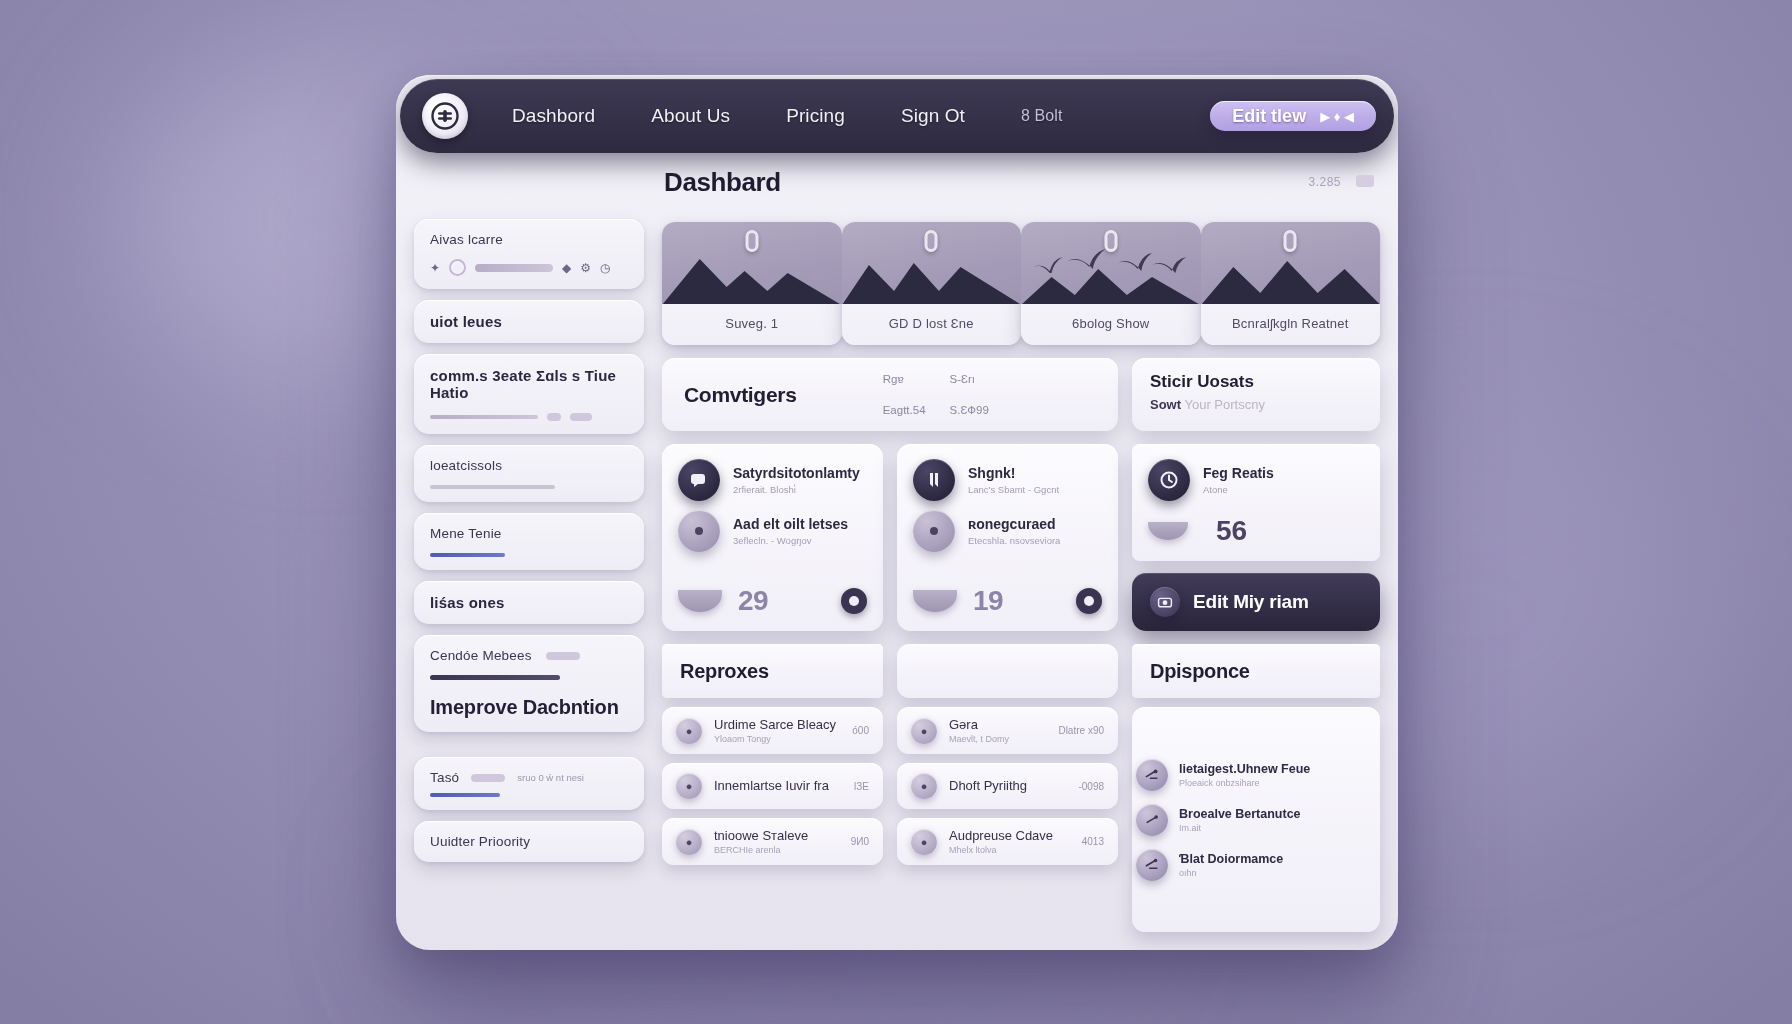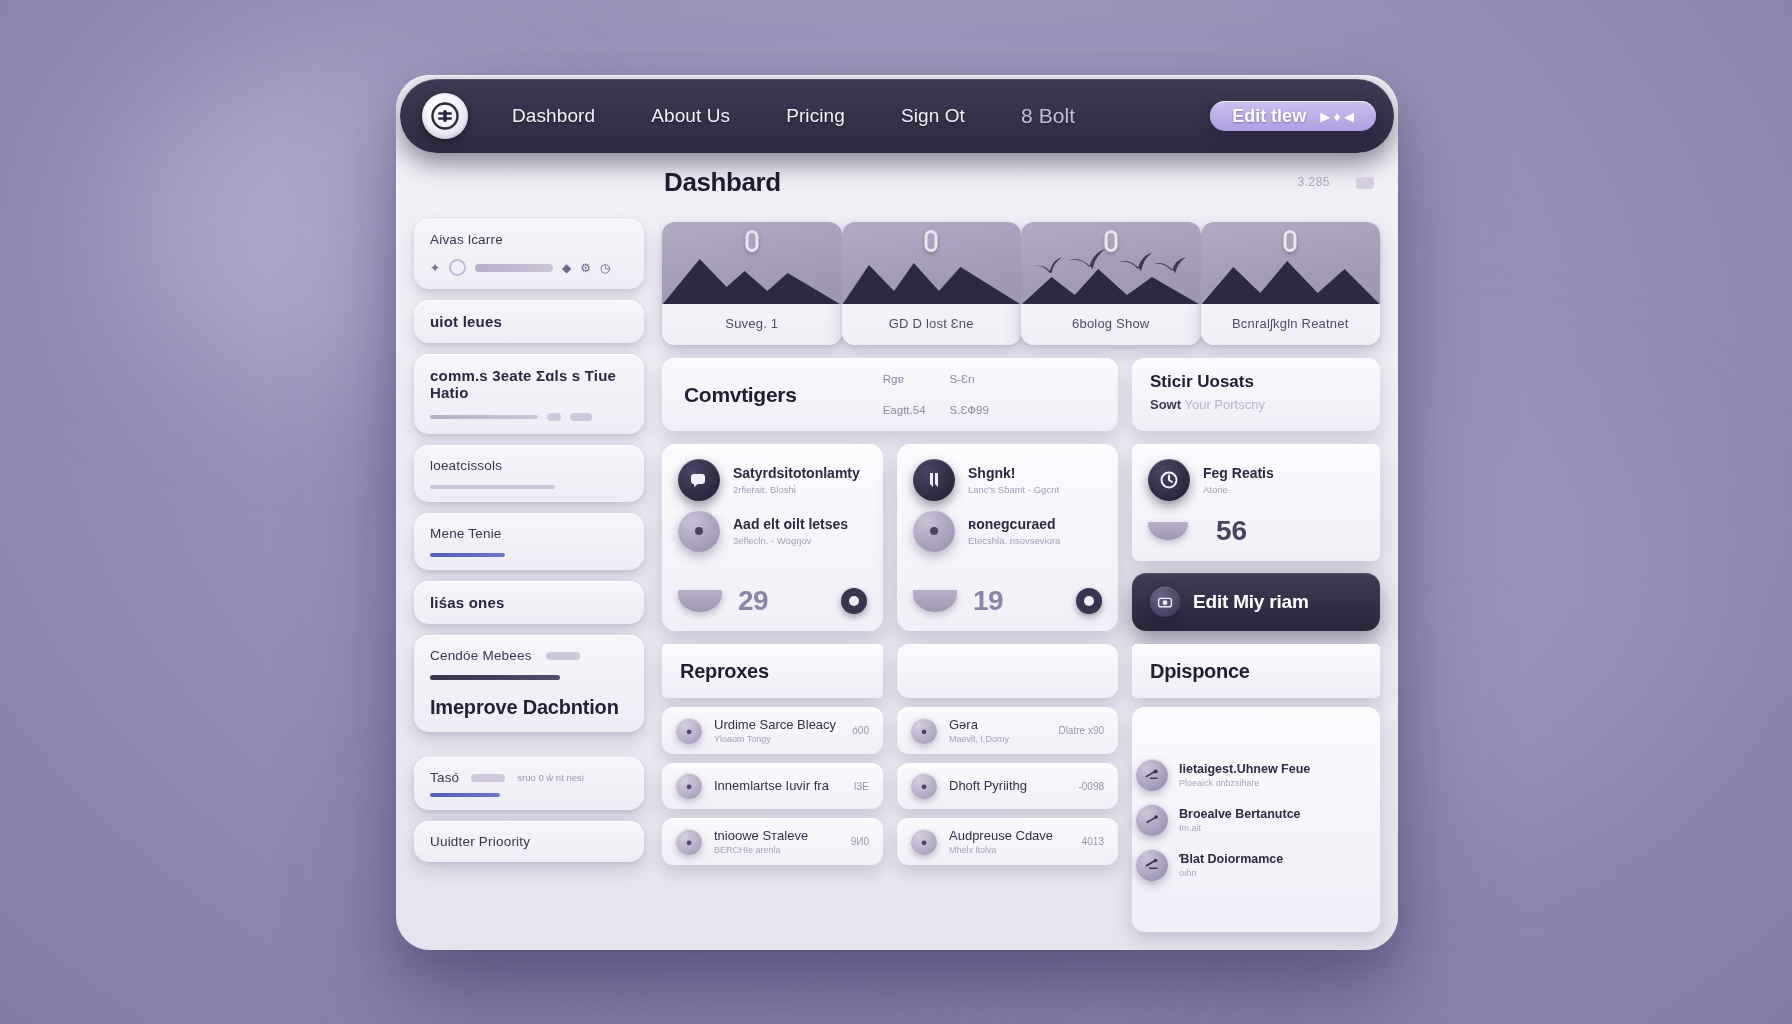--- a/index.html
+++ b/index.html
@@ -67,21 +67,21 @@
     font-size: 19px;
     letter-spacing: 0.1px;
     text-shadow: 0 1px 2px rgba(0,0,0,0.45);
     padding: 6px 0;
     margin-right: 56px;
     white-space: nowrap;
     cursor: pointer;
   }
   .nav-link.muted {
     color: #c4bfd6;
-    font-size: 21px;
+    font-size: 16px;
     margin-right: 26px;
   }
   .nav-cta {
     flex: 0 0 auto;
     display: flex; align-items: center; gap: 14px;
     height: 30px;
     padding: 0 22px;
     border-radius: 21px;
     background: linear-gradient(180deg, #cdc0f2 0%, #bdaee9 50%, #b0a0e2 100%);
     box-shadow: 0 5px 14px rgba(30,22,60,0.45), inset 0 1px 0 rgba(255,255,255,0.75);
@@ -152,21 +152,21 @@
     min-width: 0;
   }
   .main-head {
     display: flex; align-items: flex-start; justify-content: space-between;
     padding: 0 6px 0 2px;
     height: 42px;
   }
   .page-title {
     font-size: 26px; font-weight: bold; color: #1f1b30; letter-spacing: -0.4px;
   }
-  .head-right { display: flex; align-items: flex-end; gap: 26px; padding-top: 8px; }
+  .head-right { display: flex; align-items: flex-start; gap: 15px; padding-top: 8px; }
   .head-count { font-size: 12px; color: #a9a2bb; letter-spacing: 0.5px; }
   .head-sq { width: 18px; height: 12px; border-radius: 3px; background: #d4cee0; }
 
   
   .thumb-row { display: flex; }
   .thumb-card {
     flex: 1 1 0; min-width: 0;
     border-radius: 13px;
     background: linear-gradient(180deg, #fbfafd 0%, #f1eff7 100%);
     box-shadow: 0 9px 20px rgba(66,56,104,0.22), 0 2px 5px rgba(66,56,104,0.14), inset 0 1px 0 rgba(255,255,255,0.9);

